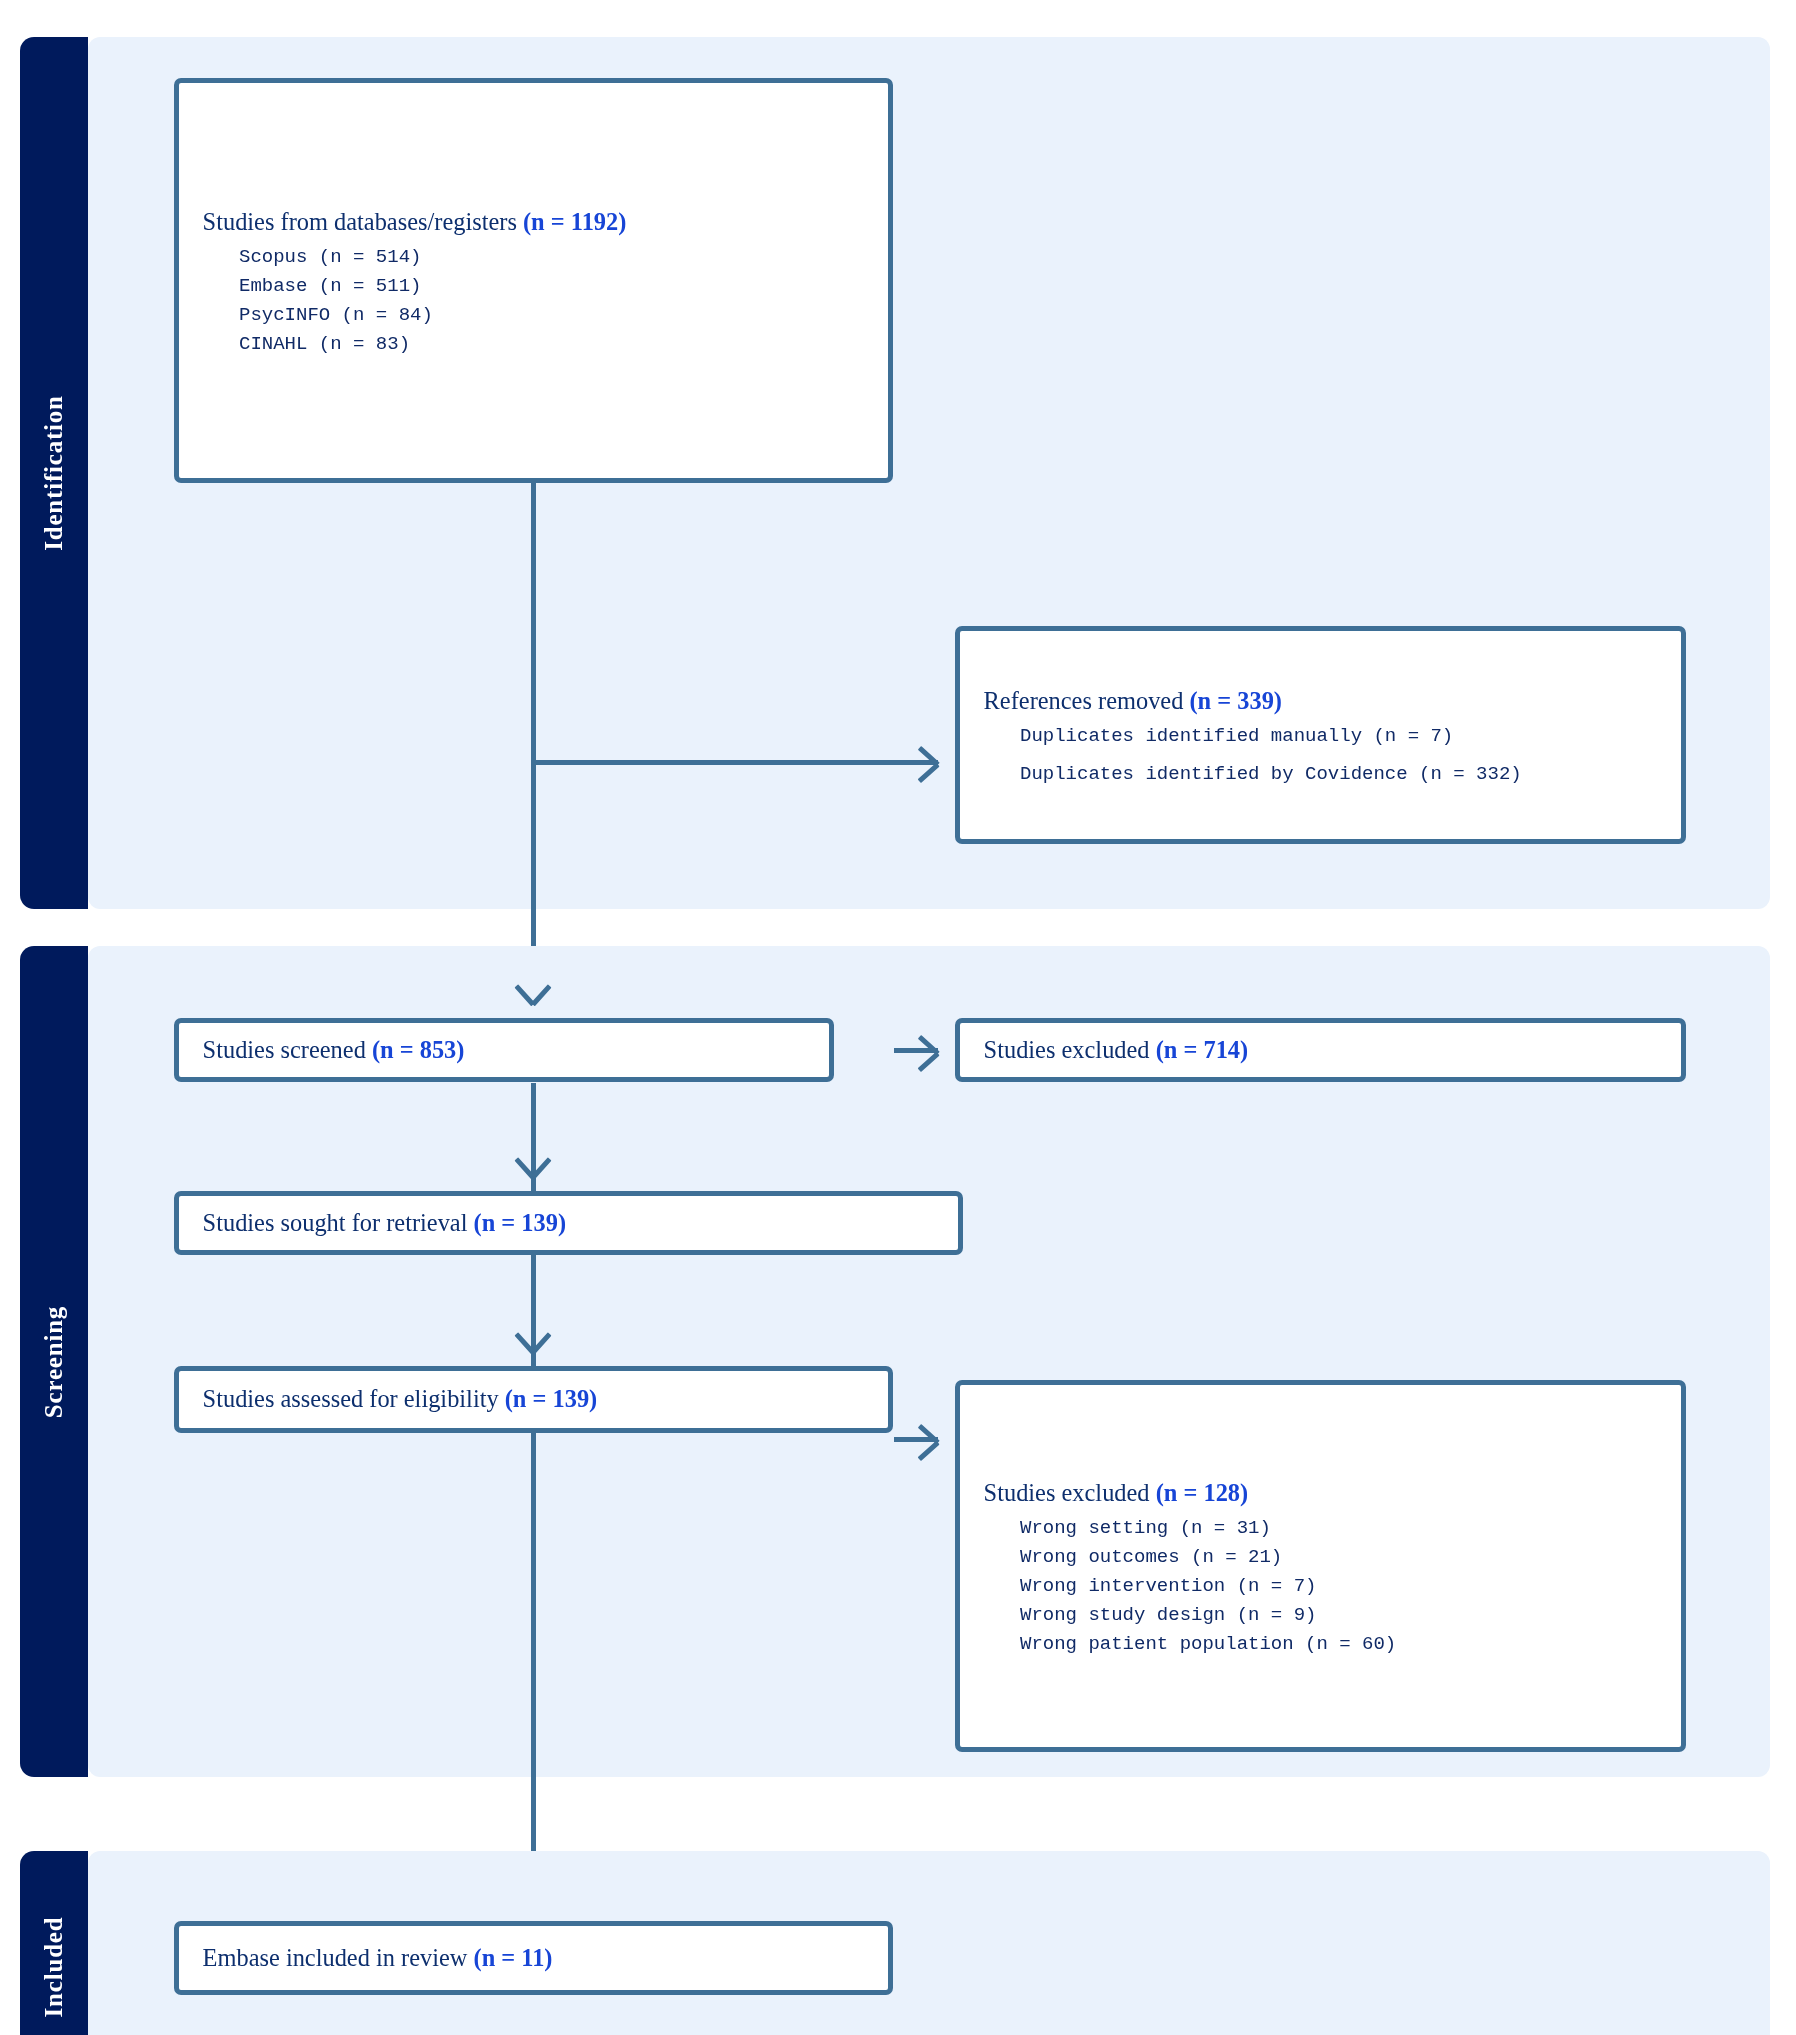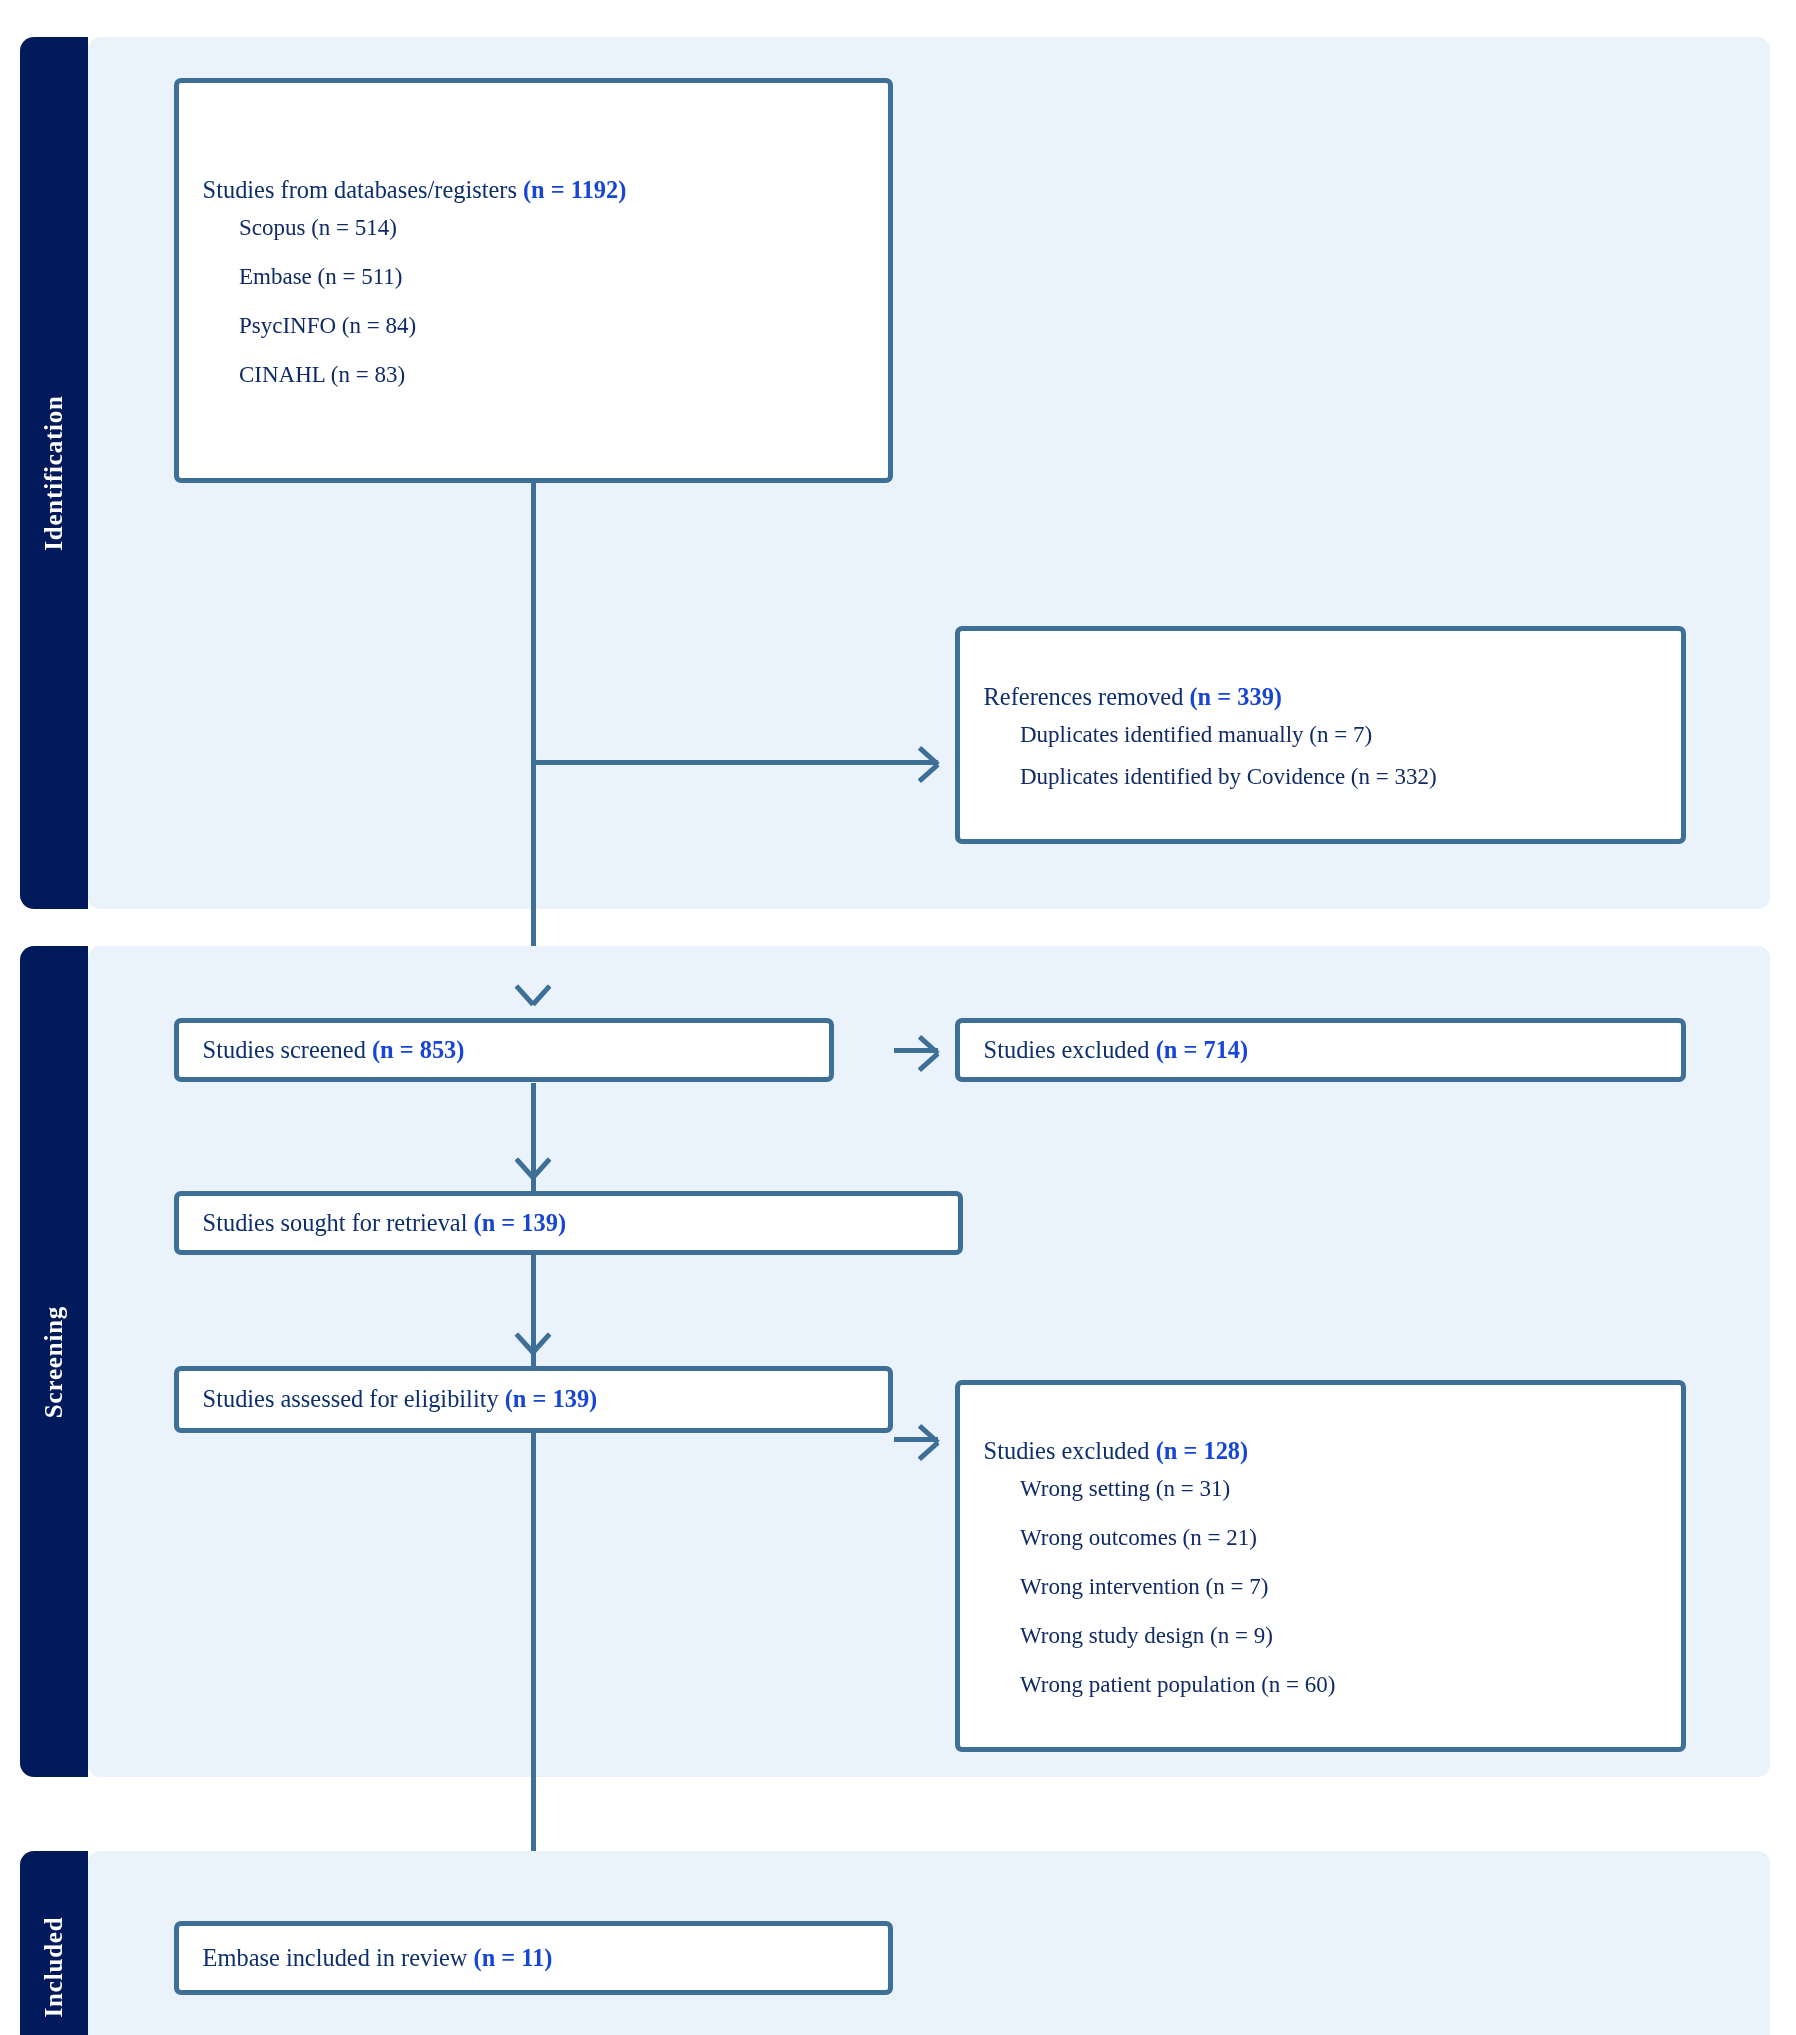--- a/index.html
+++ b/index.html
@@ -59,31 +59,32 @@
     color: #0d2f6e;
     line-height: 1.25;
     padding-left: 23.6px;
     white-space: nowrap;
   }
   .fb-title .count {
     color: #1745d6;
     font-weight: bold;
   }
   .fb-sub {
-    font-size: 23px;
+    font-size: 19px;
     color: #102a66;
     line-height: 1.0;
     padding-left: 60px;
     white-space: nowrap;
+    font-family: Liberation Mono, monospace;
   }
   .sub-list {
     margin-top: 10.6px;
   }
   .sub-list .fb-sub + .fb-sub {
-    margin-top: 26px;
+    margin-top: 10px;
   }
   .sub-list.wide .fb-sub + .fb-sub {
     margin-top: 19px;
   }
 
   
   .vline, .hline {
     position: absolute;
     background: #3e6f96;
   }

